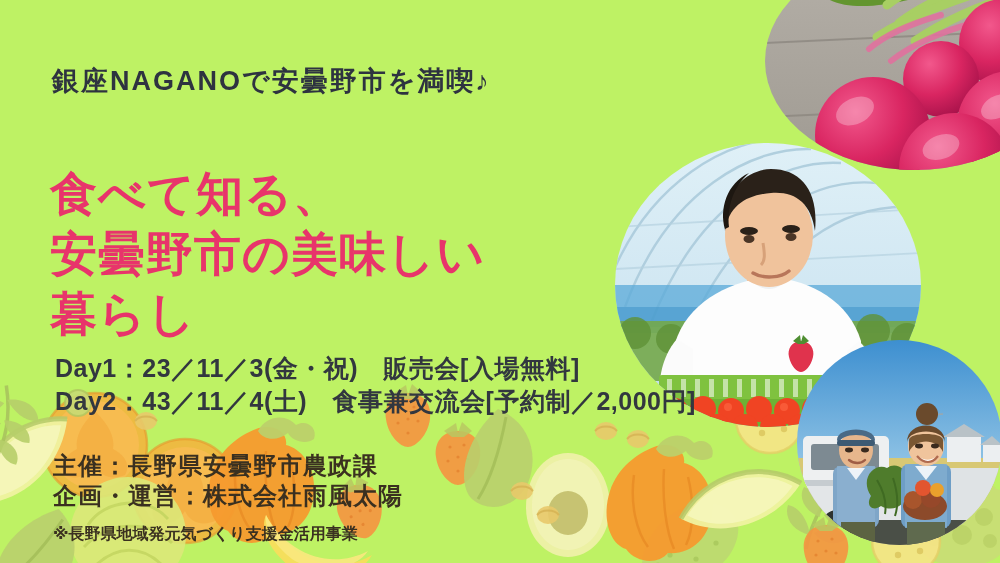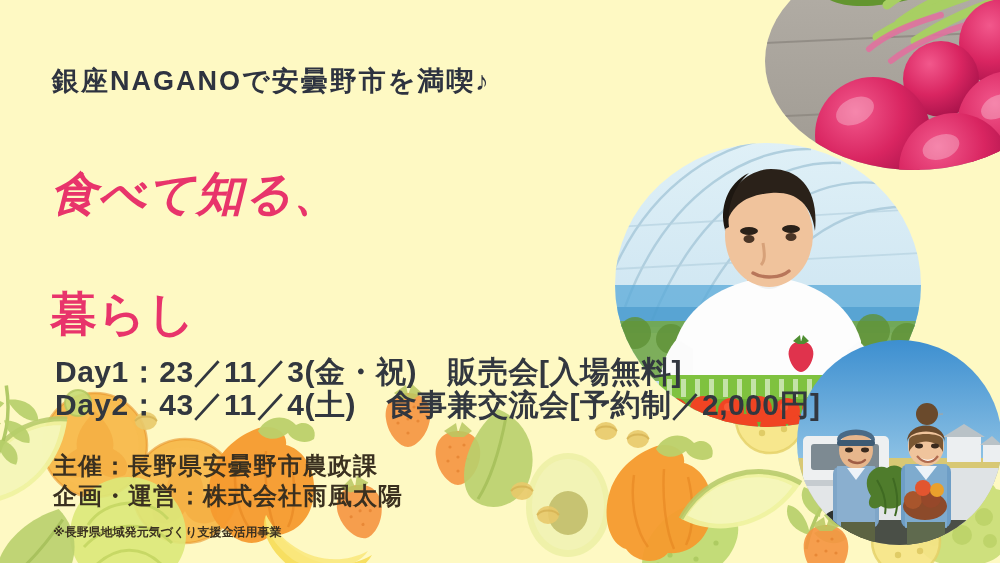--- a/index.html
+++ b/index.html
@@ -5,21 +5,21 @@
 <style>
   html,body{margin:0;padding:0;}
   body{
     font-family:"Liberation Sans","DejaVu Sans",sans-serif;
     background:#ffffff;
   }
   #poster{
     position:relative;
     width:1000px;height:563px;
     overflow:hidden;
-    background:#fef9c3;
+    background:#bef264;
   }
 
   
   #veg-pattern{
     position:absolute;left:0;right:0;bottom:0;height:180px;
     pointer-events:none;
   }
   #veg-pattern svg{display:block;width:1000px;height:180px;}
 
   
@@ -44,42 +44,42 @@
   }
   #kicker-1{top:63px;}
   #kicker-2{top:104px;}
 
   .headline{
     position:absolute;left:50px;
     color:#e8346b;font-weight:bold;
     font-size:47px;letter-spacing:1px;
     white-space:nowrap;
   }
-  #headline-1{top:163px;font-style:italic;}
+  #headline-1{top:163px;}
   #headline-2{top:223px;}
   #headline-3{top:283px;}
 
   .schedule{
     position:absolute;left:55px;
     color:#32373f;font-weight:bold;
-    font-size:30px;letter-spacing:0.5px;
+    font-size:25px;letter-spacing:0.5px;
     white-space:nowrap;
   }
   #schedule-1{top:352px;}
   #schedule-2{top:385px;}
 
   .credit{
     position:absolute;left:53px;
     color:#3a3020;font-weight:bold;
     white-space:nowrap;
   }
   #credit-1{top:450px;font-size:24px;letter-spacing:1px;}
   #credit-2{top:480px;font-size:24px;letter-spacing:1px;}
   #credit-3{top:508px;font-size:24px;letter-spacing:1px;}
-  #credit-4{top:521px;font-size:12px;letter-spacing:0px;top:524px;}
+  #credit-4{top:521px;font-size:16px;letter-spacing:0px;top:524px;}
 </style>
 </head>
 <body>
 
 <div id="poster">
 
   <div id="veg-pattern">
     <svg viewBox="0 0 1000 180" xmlns="http://www.w3.org/2000/svg">
       <defs>
         <g id="tomatoSlice">
@@ -500,20 +500,21 @@
         </g>
       </g>
     </svg>
   </div>
 
   <div id="text-layer">
 
     <div class="kicker" id="kicker-1">銀座NAGANOで安曇野市を満喫♪</div>
 
     <div class="headline" id="headline-1">食べて知る、</div>
+    <div class="headline" id="headline-2">安曇野市の美味しい</div>
     <div class="headline" id="headline-3">暮らし</div>
 
     <div class="schedule" id="schedule-1">Day1：23／11／3(金・祝)　販売会[入場無料]</div>
     <div class="schedule" id="schedule-2">Day2：43／11／4(土)　食事兼交流会[予約制／2,000円]</div>
 
     <div class="credit" id="credit-2">企画・運営：株式会社雨風太陽</div>
     <div class="credit" id="credit-1">主催：長野県安曇野市農政課</div>
     <div class="credit" id="credit-4">※長野県地域発元気づくり支援金活用事業</div>
   </div>
 

